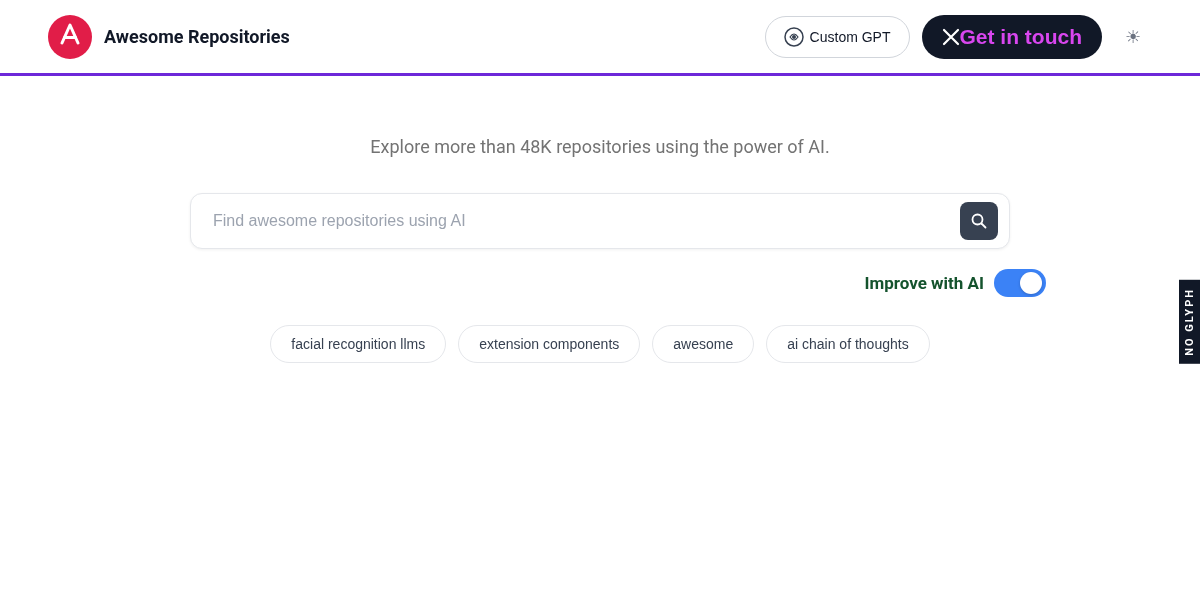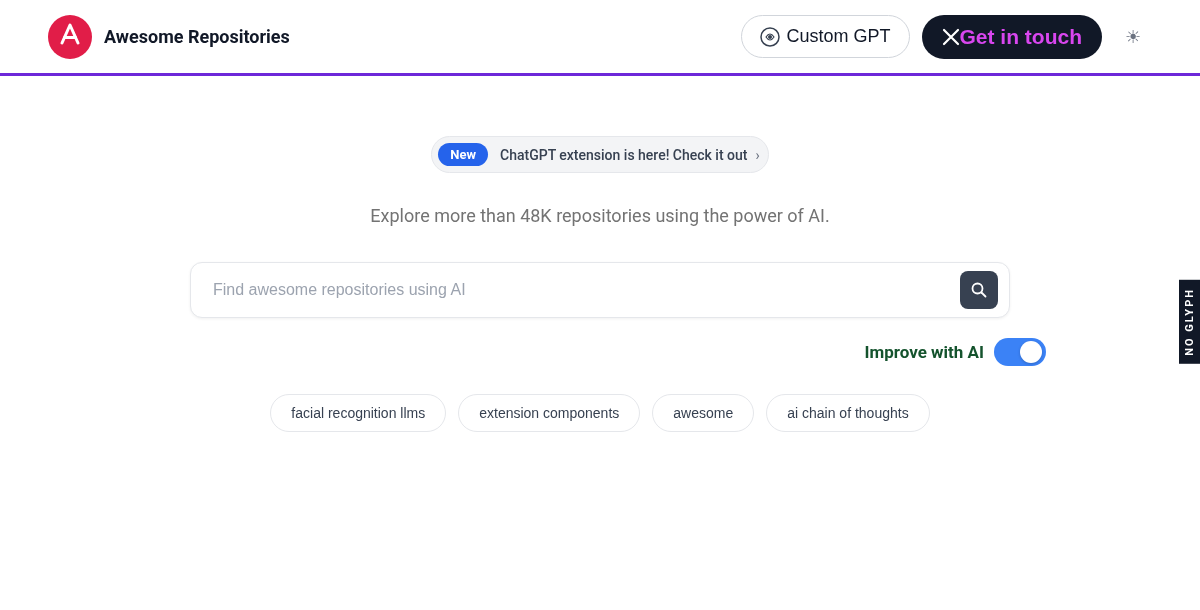--- a/index.html
+++ b/index.html
@@ -51,21 +51,21 @@
     }
 
     .custom-gpt-btn {
       display: flex;
       align-items: center;
       gap: 6px;
       padding: 10px 18px;
       border: 1.5px solid #d1d5db;
       border-radius: 9999px;
       background: #ffffff;
-      font-size: 18px;
+      font-size: 14px;
       font-weight: 500;
       color: #111827;
       cursor: pointer;
     }
 
     .chatgpt-icon {
       width: 20px;
       height: 20px;
     }
 
@@ -329,25 +329,20 @@
     </button>
 
     <button class="theme-toggle-btn">
       <span>☀</span>
     </button>
   </div>
 </header>
 
 <main class="main">
 
-  <div class="announcement-banner">
-    <span class="new-badge">New</span>
-    <span class="announcement-text">ChatGPT extension is here! Check it out</span>
-    <span class="announcement-chevron">›</span>
-  </div>
 
 
   <p class="hero-subtext">Explore more than 48K repositories using the power of AI.</p>
 
   <div class="search-container">
     <input type="text" class="search-input" placeholder="Find awesome repositories using AI" style="">
     <button class="search-btn">
       <svg width="16" height="16" viewBox="0 0 16 16" fill="none" xmlns="http://www.w3.org/2000/svg">
         <circle cx="6.5" cy="6.5" r="5" stroke="white" stroke-width="1.8"></circle>
         <line x1="10.5" y1="10.5" x2="14.5" y2="14.5" stroke="white" stroke-width="1.8" stroke-linecap="round"></line>

